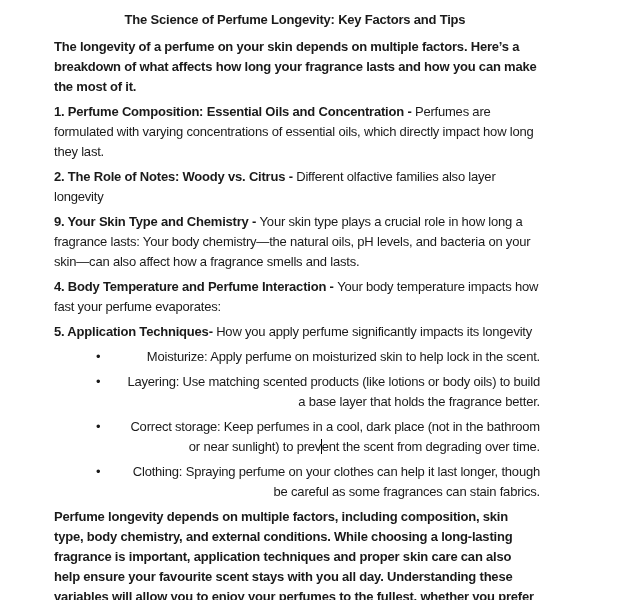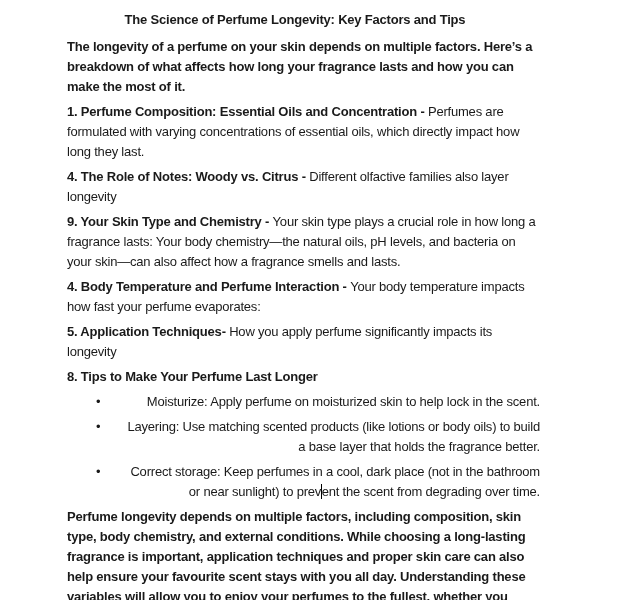--- a/index.html
+++ b/index.html
@@ -23,21 +23,21 @@
     cursor: text;
   }
   .doc-title {
     font-size: 13px;
     font-weight: 700;
     text-align: center;
     margin: 0 0 7px 0;
     line-height: 20px;
   }
   .para {
-    margin: 0 0 5px 17px;
+    margin: 0 0 5px 4px;
   }
   .bold-para {
     font-weight: 700;
   }
   .lead {
     font-weight: 700;
     text-align: right;
   }
   ul.tips-list {
     margin: 0 0 5px 0;
@@ -71,32 +71,32 @@
 <body>
 
 <div class="page">
 
   <h1 class="doc-title">The Science of Perfume Longevity: Key Factors and Tips</h1>
 
   <p class="para bold-para">The longevity of a perfume on your skin depends on multiple factors. Here’s a breakdown of what affects how long your fragrance lasts and how you can make the most of it.</p>
 
   <p class="para"><span class="lead">1. Perfume Composition: Essential Oils and Concentration - </span><span>Perfumes are formulated with varying concentrations of essential oils, which directly impact how long they last.</span></p>
 
-  <p class="para"><span class="lead">4. The Role of Notes: Woody vs. Citrus - </span><span>Different olfactive families also layer longevity</span></p>
+  <p class="para"><span class="lead">2. The Role of Notes: Woody vs. Citrus - </span><span>Different olfactive families also layer longevity</span></p>
 
   <p class="para"><span class="lead">9. Your Skin Type and Chemistry - </span><span>Your skin type plays a crucial role in how long a fragrance lasts: Your body chemistry—the natural oils, pH levels, and bacteria on your skin—can also affect how a fragrance smells and lasts.</span></p>
 
   <p class="para"><span class="lead">4. Body Temperature and Perfume Interaction - </span><span>Your body temperature impacts how fast your perfume evaporates:</span></p>
 
   <p class="para"><span class="lead">5. Application Techniques- </span><span>How you apply perfume significantly impacts its longevity</span></p>
 
 
-  <p class="para bold-para">8. Tips to Make Your Perfume Last Longer</p>
 
   <ul class="tips-list">
     <li><span>Moisturize: Apply perfume on moisturized skin to help lock in the scent.</span></li>
     <li><span>Layering: Use matching scented products (like lotions or body oils) to build a base layer that holds the fragrance better.</span></li>
     <li><span>Correct storage: Keep perfumes in a cool, dark place (not in the bathroom or near sunlight) to prev</span><span class="caret"></span><span>ent the scent from degrading over time.</span></li>
+    <li><span>Clothing: Spraying perfume on your clothes can help it last longer, though be careful as some fragrances can stain fabrics.</span></li>
   </ul>
 
   <p class="para bold-para">Perfume longevity depends on multiple factors, including composition, skin type, body chemistry, and external conditions. While choosing a long-lasting fragrance is important, application techniques and proper skin care can also help ensure your favourite scent stays with you all day. Understanding these variables will allow you to enjoy your perfumes to the fullest, whether you prefer a fleeting floral or a lingering woody scent.</p>
 
 </div>
 
 </body></html>

